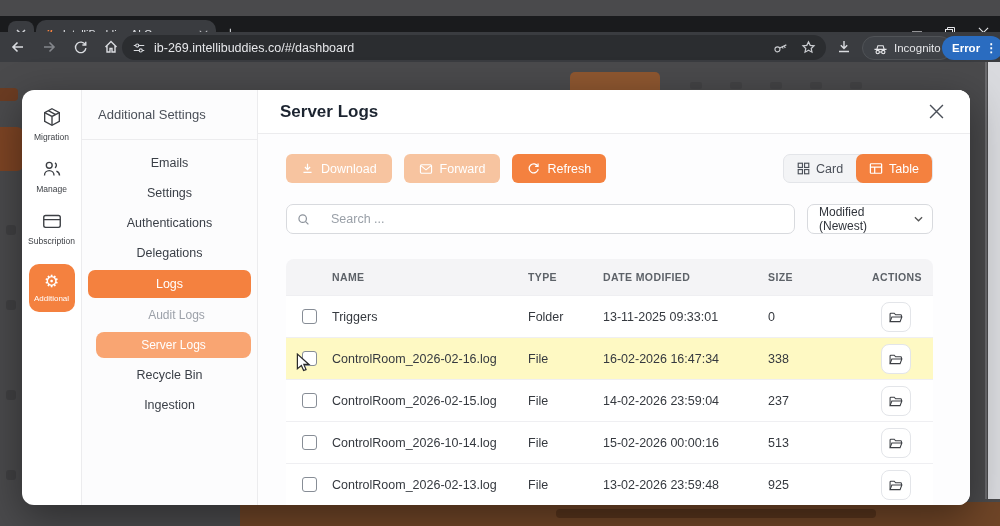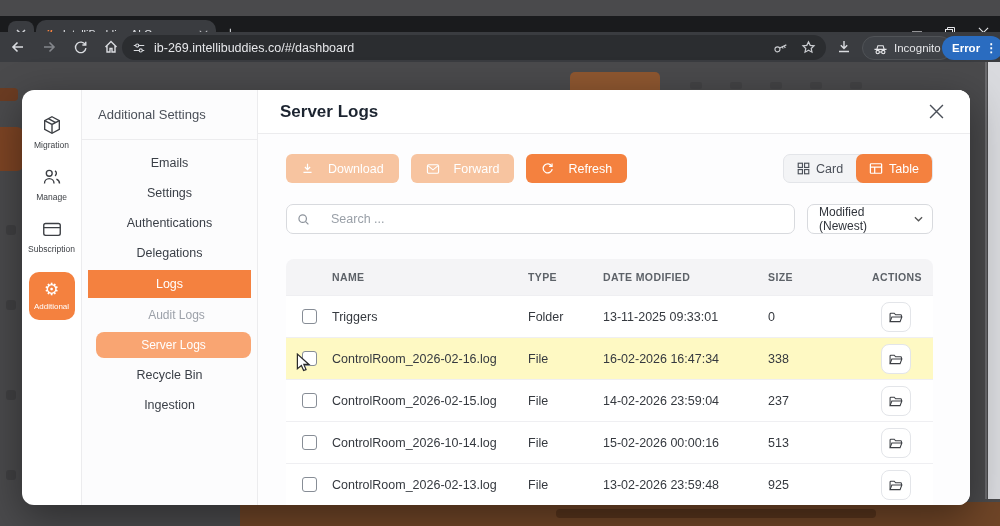--- a/index.html
+++ b/index.html
@@ -47,48 +47,48 @@
   .bg-left-dot  { left:6px; width:10px; height:10px; background:#3c3c3e; border-radius:3px; opacity:.7; }
   .bg-bottombar { left:240px; top:502px; width:760px; height:24px; background:#6f4527; }
   .bg-bottomtxt { left:556px; top:509px; width:320px; height:9px; background:#51301a; border-radius:4px; opacity:.8; }
   .bg-scroll    { left:988px; top:62px; width:12px; height:437px; background:#d9dade; }
   .bg-scrollln  { left:985px; top:62px; width:2px; height:437px; background:#6a6a6d; }
 
   
   .modal { position:absolute; left:22px; top:90px; width:948px; height:415px; background:#fff;
            border-radius:12px; box-shadow:0 12px 40px rgba(0,0,0,.4); display:flex; overflow:hidden; }
 
-  .rail { width:60px; border-right:1px solid #ececee; padding-top:24px; display:flex; flex-direction:column;
+  .rail { width:60px; border-right:1px solid #ececee; padding-top:16px; display:flex; flex-direction:column;
           align-items:center; flex-shrink:0; }
   .rail-item { display:flex; flex-direction:column; align-items:center; gap:4px; margin-bottom:16px; color:#3c3f44; }
   .rail-label { font-size:8.5px; color:#3c3f44; }
   .rail-item.active { width:46px; height:48px; background:var(--accent); border-radius:10px; justify-content:center;
                       color:#fff; margin-top:2px; }
   .rail-item.active .rail-label { color:#fff; font-size:8px; }
   .gear-glyph { font-size:17px; line-height:17px; }
 
   .sidebar { width:176px; border-right:1px solid #ececee; background:#fcfcfd; flex-shrink:0; }
   .sb-head { height:50px; display:flex; align-items:center; padding:0 16px; font-size:13px; color:#4b5059;
              border-bottom:1px solid #ececee; }
   .sb-list { padding-top:8px; }
   .sb-item { font-size:12.5px; color:#3a3f47; padding:8px 16px;text-align:center; }
-  .sb-item.pill { background:var(--accent); color:#fff; border-radius:0; margin:2px 6px; padding:7px 12px; }
+  .sb-item.pill { background:var(--accent); color:#fff; border-radius:7px; margin:2px 6px; padding:7px 12px; }
   .sb-item.sub { padding-left:30px; color:#9ca1a9; font-size:12px; }
   .sb-item.subpill { background:var(--accent-mid); color:#fff; border-radius:8px; margin:2px 6px 2px 14px;
                      padding:6px 14px; font-size:12px; }
 
   .main { flex:1; display:flex; flex-direction:column; background:#fdfdfe; min-width:0; }
   .m-head { height:50px; display:flex; align-items:center; justify-content:space-between;
             padding:0 26px 0 22px; border-bottom:1px solid #ececee; background:#fff; }
   .m-title { font-size:17px; font-weight:bold; color:#1c2430; }
   .m-close { color:#4b5059; display:flex; }
   .m-body { padding:20px 37px 0 28px; }
 
   .btnrow { display:flex; align-items:center; }
-  .btn { height:29px; border-radius:6px; display:flex; align-items:center; gap:14px; padding:0 15px;
+  .btn { height:29px; border-radius:6px; display:flex; align-items:center; gap:7px; padding:0 15px;
          font-size:12.5px; color:#fff; margin-right:12px; }
   .btn.disabled { background:var(--accent-light); }
   .btn.primary { background:var(--accent); }
   .seg { margin-left:auto; display:flex; align-items:center; background:#f3f4f6; border:1px solid #e3e5e9;
          border-radius:7px; height:29px; }
   .seg-item { display:flex; align-items:center; gap:6px; font-size:12.5px; color:#4b5059; padding:0 13px; height:29px; }
   .seg-item.active { background:var(--accent); color:#fff; border-radius:7px; }
 
   .searchrow { display:flex; align-items:center; margin-top:21px; }
   .search { flex:1; height:30px; border:1px solid #d8dade; border-radius:7px; background:#fff;

